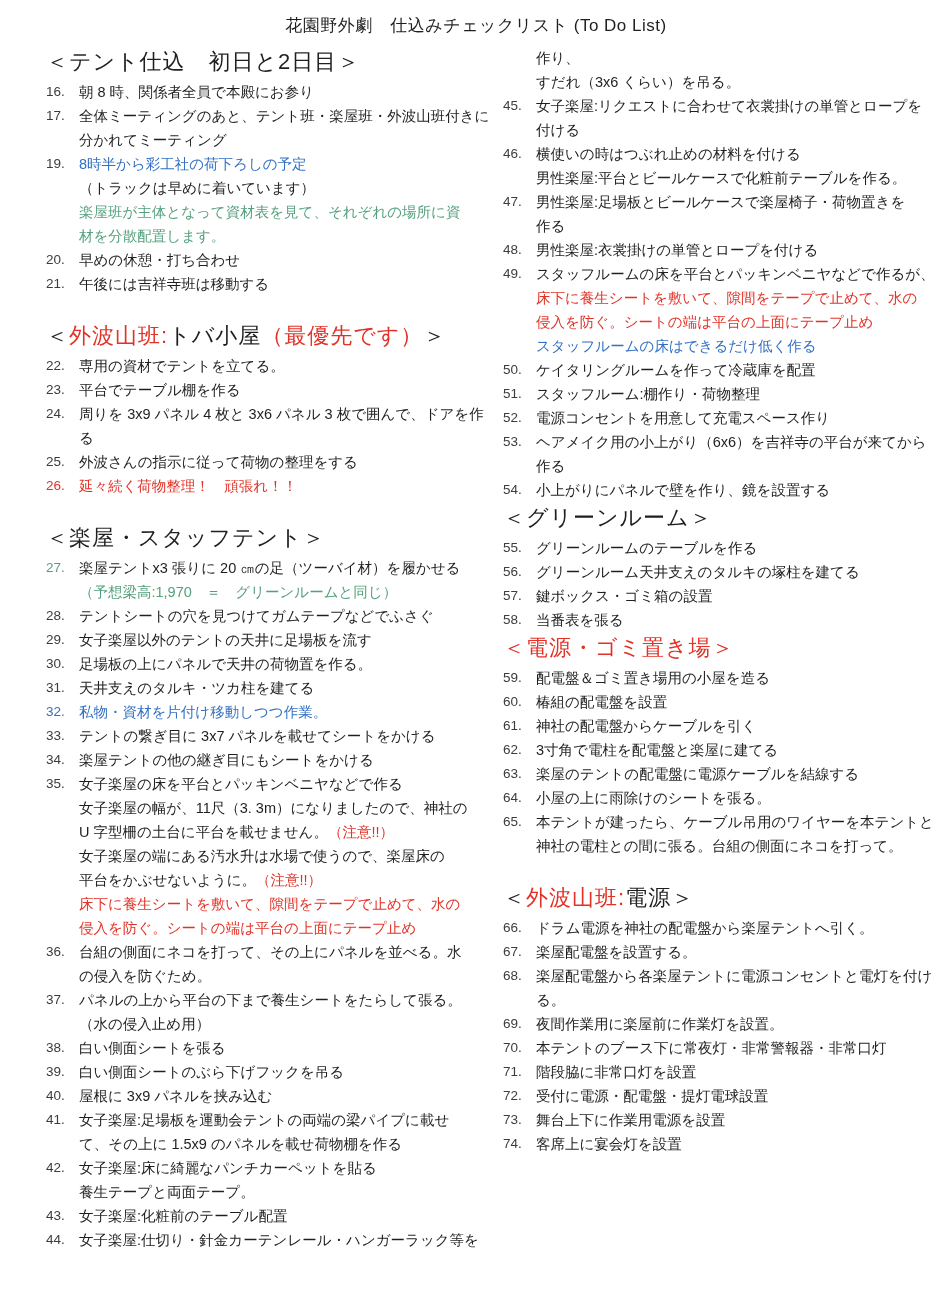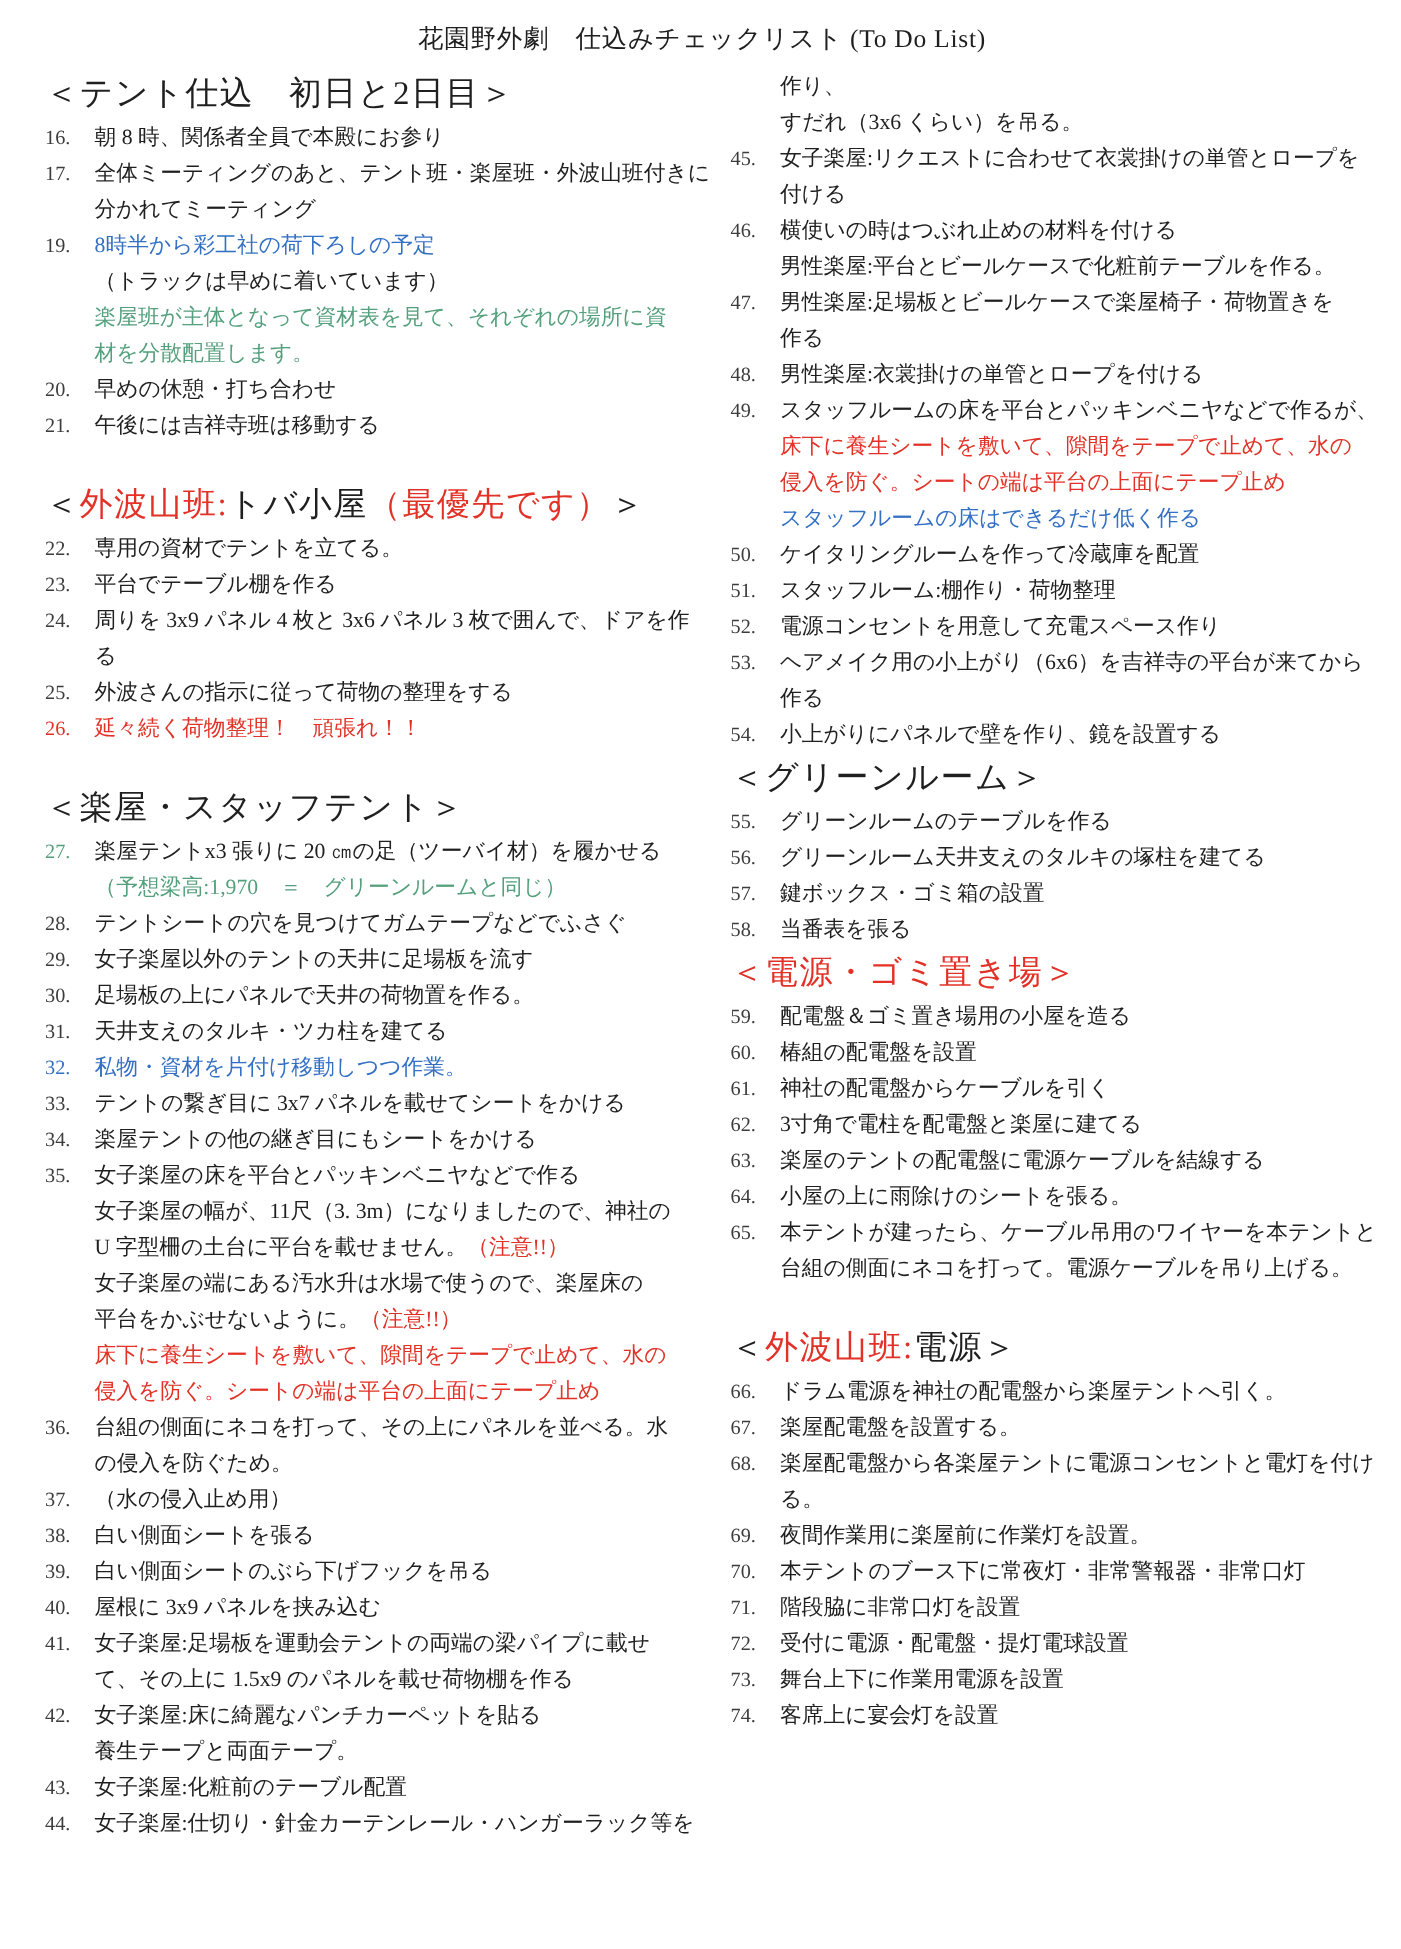--- a/index.html
+++ b/index.html
@@ -1,21 +1,21 @@
 <!DOCTYPE html>
 <html><head>
 <meta charset="utf-8">
 <style>
   html, body { margin: 0; padding: 0; background: #ffffff; }
   body {
     width: 934px; height: 1299px; overflow: hidden;
     font-family: "Liberation Sans", sans-serif;
     -webkit-font-smoothing: antialiased;
   }
-  .page { padding: 14px 8px 0 30px; box-sizing: border-box; font-family: Liberation Serif, serif; }
+  .page { padding: 14px 8px 0 46px; box-sizing: border-box; }
   .doc-title {
     text-align: center; font-size: 17px; line-height: 24px;
     color: #1f1f1f; margin: 0 20px 8px 0; letter-spacing: 0.5px;
   }
   .cols { display: flex; }
   .col { width: 437px; flex: none; }
   .col + .col { margin-left: 20px; }
   .heading {
     font-size: 22px; line-height: 26px;
     margin: 3px 0 5px 0; letter-spacing: 1px; white-space: nowrap;
@@ -165,20 +165,21 @@
         <div class="item">
           <div class="num" style="color: rgb(60, 60, 60);">36.</div>
           <div class="txt">
             <div class="line"><span style="color: rgb(31, 31, 31);">台組の側面にネコを打って、その上にパネルを並べる。水</span></div>
             <div class="line"><span style="color: rgb(31, 31, 31);">の侵入を防ぐため。</span></div>
           </div>
         </div>
         <div class="item">
           <div class="num" style="color: rgb(60, 60, 60);">37.</div>
           <div class="txt">
+            <div class="line"><span style="color: rgb(31, 31, 31);">パネルの上から平台の下まで養生シートをたらして張る。</span></div>
             <div class="line"><span style="color: rgb(31, 31, 31);">（水の侵入止め用）</span></div>
           </div>
         </div>
         <div class="item">
           <div class="num" style="color: rgb(60, 60, 60);">38.</div>
           <div class="txt">
             <div class="line"><span style="color: rgb(31, 31, 31);">白い側面シートを張る</span></div>
           </div>
         </div>
         <div class="item">
@@ -354,21 +355,21 @@
         <div class="item">
           <div class="num" style="color: rgb(60, 60, 60);">64.</div>
           <div class="txt">
             <div class="line"><span style="color: rgb(31, 31, 31);">小屋の上に雨除けのシートを張る。</span></div>
           </div>
         </div>
         <div class="item">
           <div class="num" style="color: rgb(60, 60, 60);">65.</div>
           <div class="txt">
             <div class="line"><span style="color: rgb(31, 31, 31);">本テントが建ったら、ケーブル吊用のワイヤーを本テントと</span></div>
-            <div class="line"><span style="color: rgb(31, 31, 31);">台組の側面にネコを打って。電源ケーブルを吊り上げる。</span></div>
+            <div class="line"><span style="color: rgb(31, 31, 31);">神社の電柱との間に張る。台組の側面にネコを打って。</span></div>
           </div>
         </div>
         <div class="heading gap"><span style="color: rgb(31, 31, 31);">＜</span><span style="color: rgb(226, 50, 39);">外波山班:</span><span style="color: rgb(31, 31, 31);">電源</span><span style="color: rgb(31, 31, 31);">＞</span></div>
         <div class="item">
           <div class="num" style="color: rgb(60, 60, 60);">66.</div>
           <div class="txt">
             <div class="line"><span style="color: rgb(31, 31, 31);">ドラム電源を神社の配電盤から楽屋テントへ引く。</span></div>
           </div>
         </div>
         <div class="item">

